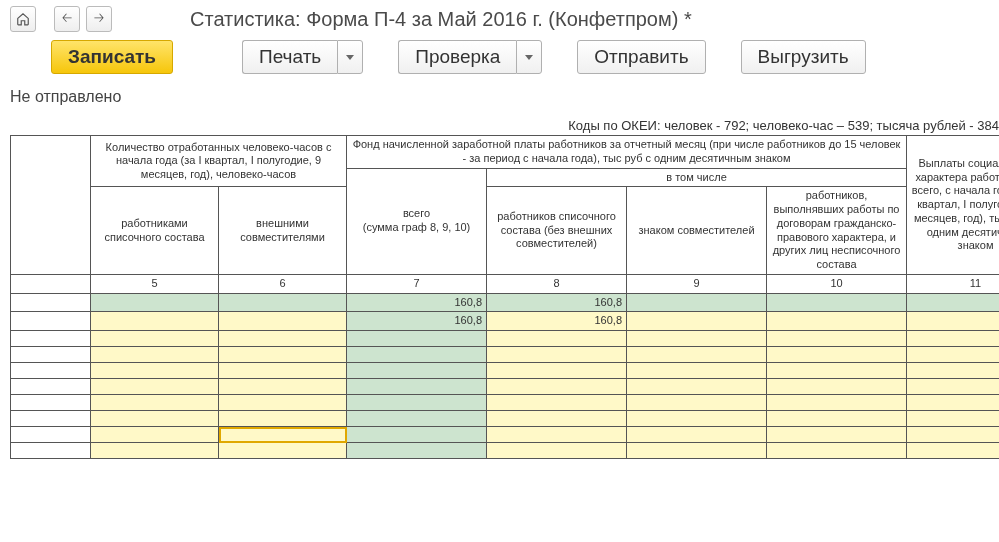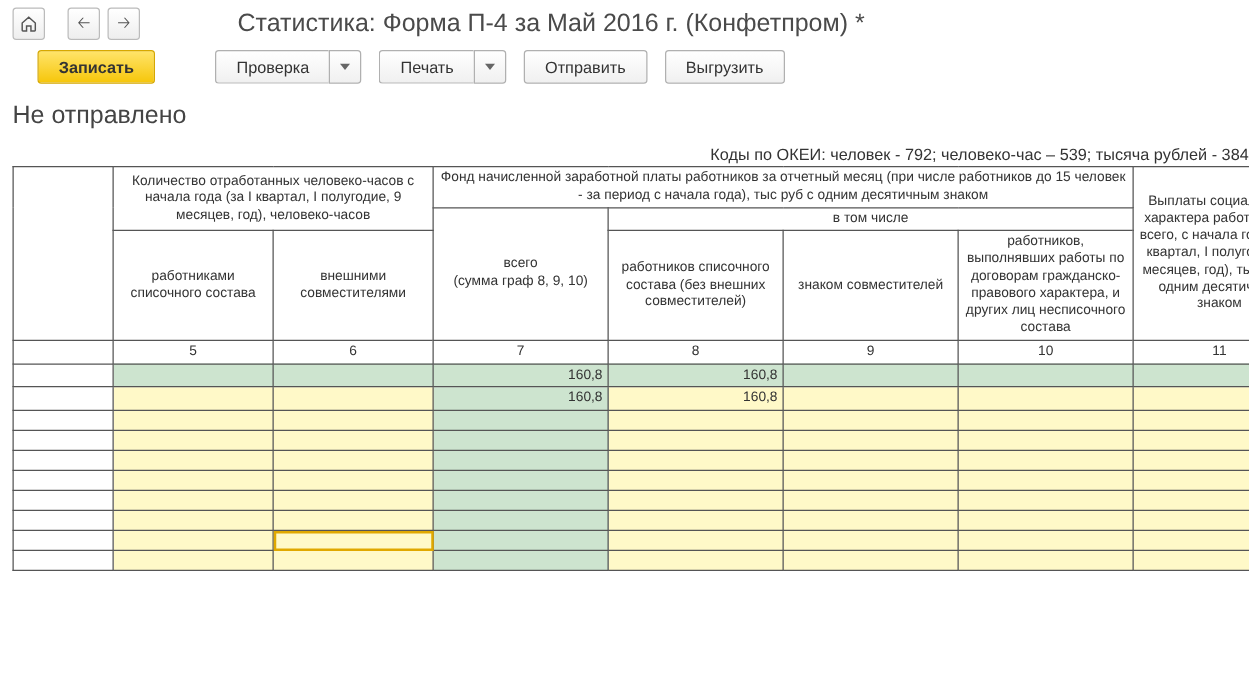--- a/index.html
+++ b/index.html
@@ -37,23 +37,24 @@
   display: flex;
   gap: 14px;
   padding: 6px 30px 10px;
   align-items: center;
 }
 .btn {
   border: 1px solid #b0b0b0;
   border-radius: 3px;
   background: linear-gradient(#fff,#f0f0f0);
   padding: 5px 16px;
-  font-size: 13px;
+  font-size: 19px;
   color: #333;
   cursor: pointer;
+  margin-left: 21px;
 }
 .btn-primary {
   background: linear-gradient(#ffe46a,#f6c60b);
   border-color: #d6a800;
   font-weight: bold;
 }
 .btn-split {
   display: flex;
   align-items: stretch;
   gap: 0;
@@ -62,21 +63,21 @@
 .btn-split .caret {
   border: 1px solid #b0b0b0;
   border-radius: 0 3px 3px 0;
   background: linear-gradient(#fff,#f0f0f0);
   padding: 5px 8px;
   cursor: pointer;
   display:flex;align-items:center;
 }
 .status {
   padding: 4px 10px 10px;
-  font-size: 20px;
+  font-size: 16px;
   color: #444;
 }
 .codes {
   text-align: right;
   font-size: 13px;
   padding: 2px 0 2px;
 }
 .table-wrap {
   padding: 0 10px;
   overflow-x: auto;
@@ -122,27 +123,27 @@
   <div class="icon-btn" title="Вперёд">
     <span>🡢</span>
   </div>
   <div class="title">Статистика: Форма П-4 за Май 2016 г. (Конфетпром) *</div>
 </div>
 
 <div class="actions">
   <button class="btn btn-primary">Записать</button>
   <div style="width:20px"></div>
   <div class="btn-split">
-    <button class="btn">Проверка</button>
+    <button class="btn">Печать</button>
     <div class="caret">
         <span class="caret-down"></span>
       </div>
   </div>
   <div class="btn-split">
-    <button class="btn">Печать</button>
+    <button class="btn">Проверка</button>
     <div class="caret">
         <span class="caret-down"></span>
       </div>
   </div>
   <button class="btn">Отправить</button>
   <button class="btn">Выгрузить</button>
 </div>
 
 <div class="status">Не отправлено</div>
 

